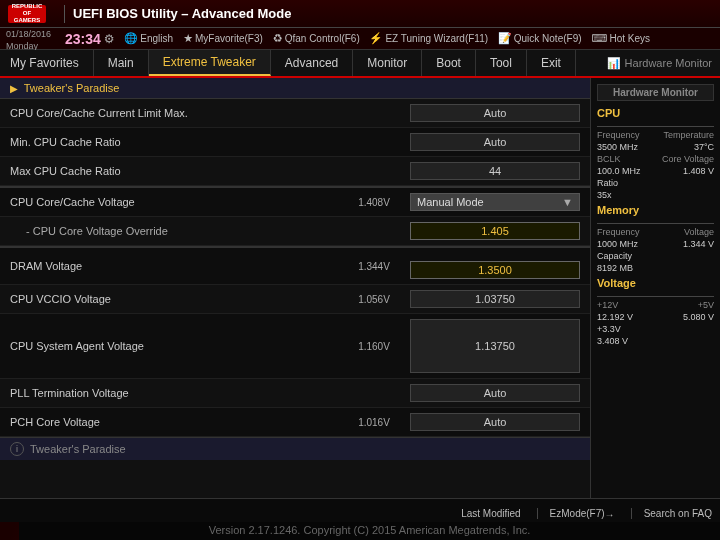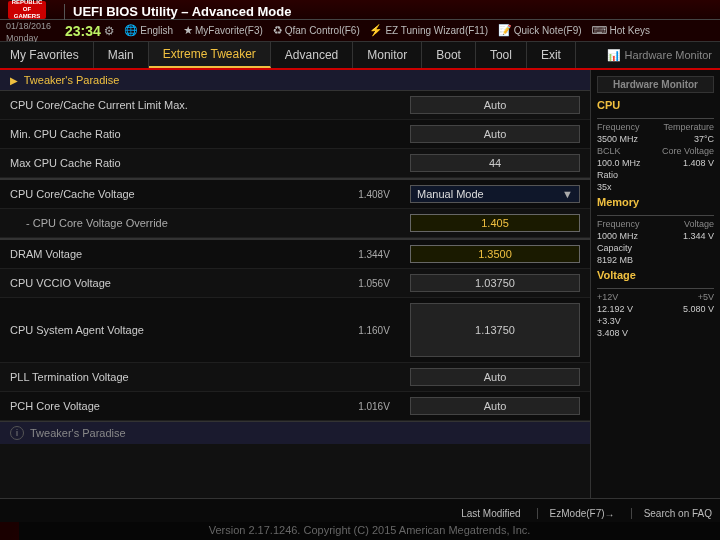--- a/index.html
+++ b/index.html
@@ -32,22 +32,23 @@
       height: 540px;
       display: flex;
       flex-direction: column;
     }
 
     
     .header-bar {
       background: linear-gradient(to bottom, #2a0000, #1a0000);
       border-bottom: 1px solid #444;
       display: flex;
+      align-items: center;
       padding: 4px 8px;
-      height: 20px;
+      height: 28px;
     }
 
     .rog-logo {
       display: flex;
       align-items: center;
       margin-right: 10px;
     }
 
     .rog-logo-img {
       width: 38px;
@@ -83,21 +84,21 @@
 
     .datetime {
       color: #ddd;
       font-size: 11px;
       margin-right: 4px;
     }
 
     .datetime-big {
       font-size: 14px;
       font-weight: bold;
-      color: #bef264;
+      color: #f9a8d4;
     }
 
     .shortcut-item {
       color: #bbb;
       font-size: 10px;
       display: flex;
       align-items: center;
       gap: 2px;
       cursor: pointer;
     }
@@ -463,35 +464,35 @@
         </div>
 
         <div class="settings-row">
           <span class="setting-label">Max CPU Cache Ratio</span>
           <input class="setting-input" readonly="" style="background: rgb(34, 34, 34); border: 1px solid rgb(68, 68, 68); color: rgb(204, 204, 204); padding: 2px 6px; font-size: 11px; width: 170px; text-align: center;" value="44">
         </div>
 
         <div class="settings-row group-separator">
           <span class="setting-label">CPU Core/Cache Voltage</span>
           <span class="setting-value-small">1.408V</span>
-          <div class="setting-select" style="width:170px;background:#0f172a;border:1px solid #555;color:#ddd;padding:2px 6px;font-size:11px;display:flex;align-items:center;justify-content:space-between;cursor:pointer;">
+          <div class="setting-select" style="width:170px;background:#404040;border:1px solid #555;color:#ddd;padding:2px 6px;font-size:11px;display:flex;align-items:center;justify-content:space-between;cursor:pointer;">
             <span>Manual Mode</span>
             <span class="select-arrow">▼</span>
           </div>
         </div>
 
         <div class="settings-row">
           <span class="setting-label sub">- CPU Core Voltage Override</span>
           <input class="setting-input highlighted" readonly="" style="background: rgb(26, 26, 0); border: 1px solid rgb(102, 102, 102); color: rgb(240, 192, 64); padding: 2px 6px; font-size: 11px; width: 170px; text-align: center;" value="1.405">
         </div>
 
         <div class="settings-row group-separator">
           <span class="setting-label">DRAM Voltage</span>
           <span class="setting-value-small">1.344V</span>
-          <input class="setting-input highlighted" readonly="" style="background: rgb(26, 26, 0); border: 1px solid rgb(102, 102, 102); color: rgb(240, 192, 64); padding: 2px 6px; font-size: 11px; width: 170px; text-align: center;" value="1.3500">
+          <input class="setting-input highlighted" readonly="" style="background: rgb(26, 26, 0); border: 1px solid rgb(102, 102, 102); color: rgb(240, 192, 64); padding: 2px 6px; font-size: 11px; width: 170px; text-align: center; margin-top: 8px;" value="1.3500">
         </div>
 
         <div class="settings-row">
           <span class="setting-label">CPU VCCIO Voltage</span>
           <span class="setting-value-small">1.056V</span>
           <input class="setting-input" readonly="" style="background: rgb(34, 34, 34); border: 1px solid rgb(68, 68, 68); color: rgb(204, 204, 204); padding: 2px 6px; font-size: 11px; width: 170px; text-align: center;" value="1.03750">
         </div>
 
         <div class="settings-row">
           <span class="setting-label">CPU System Agent Voltage</span>

